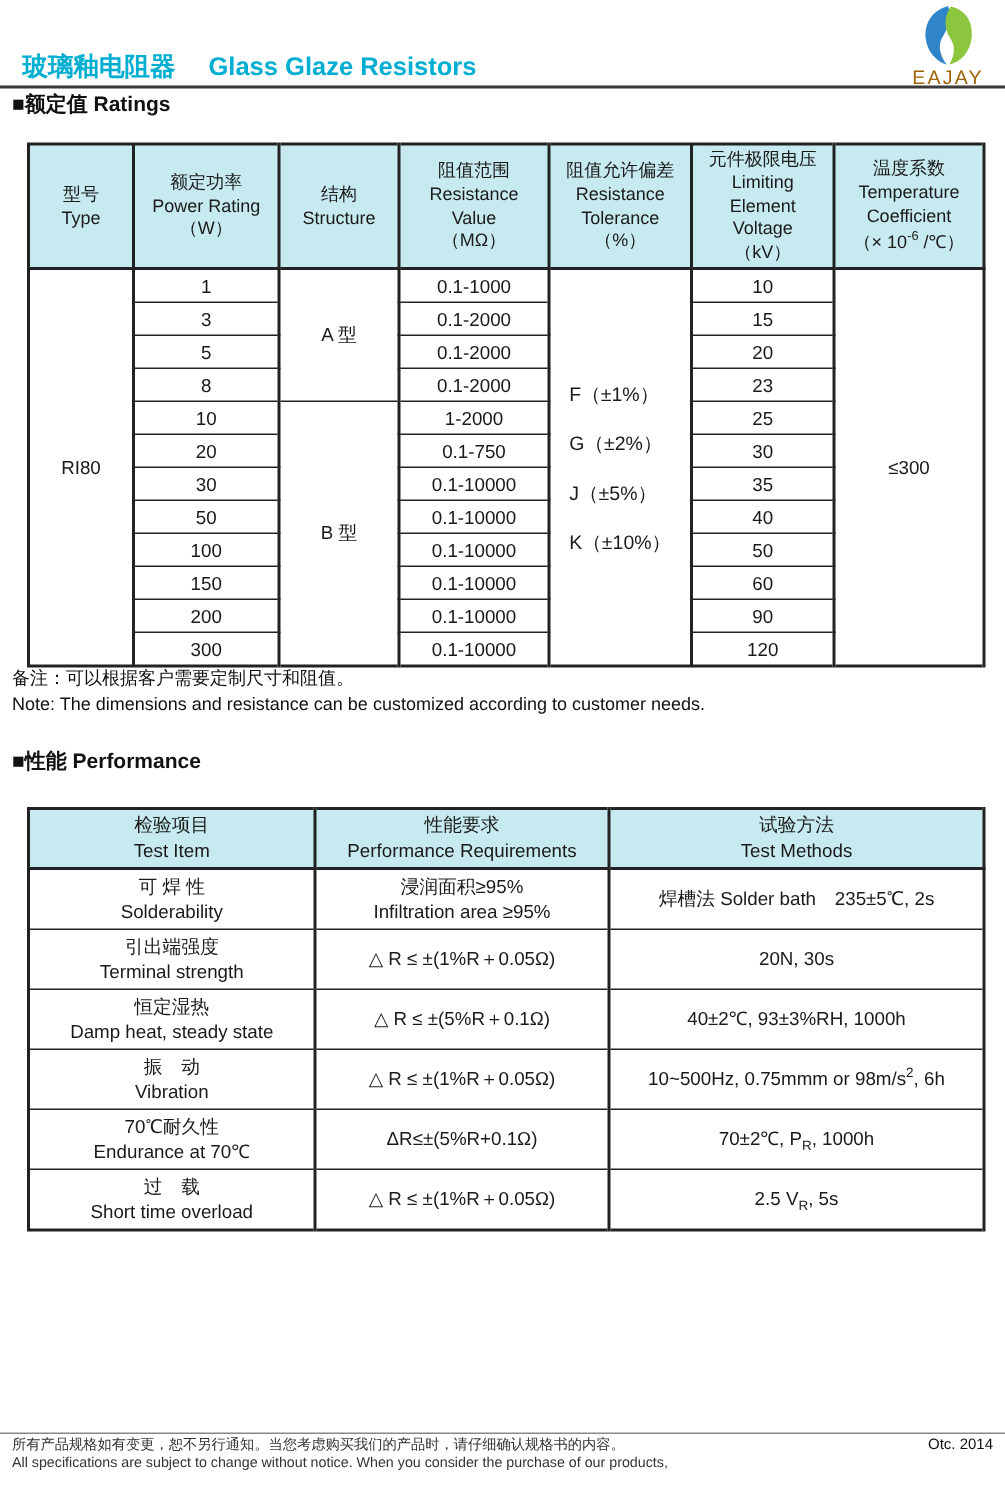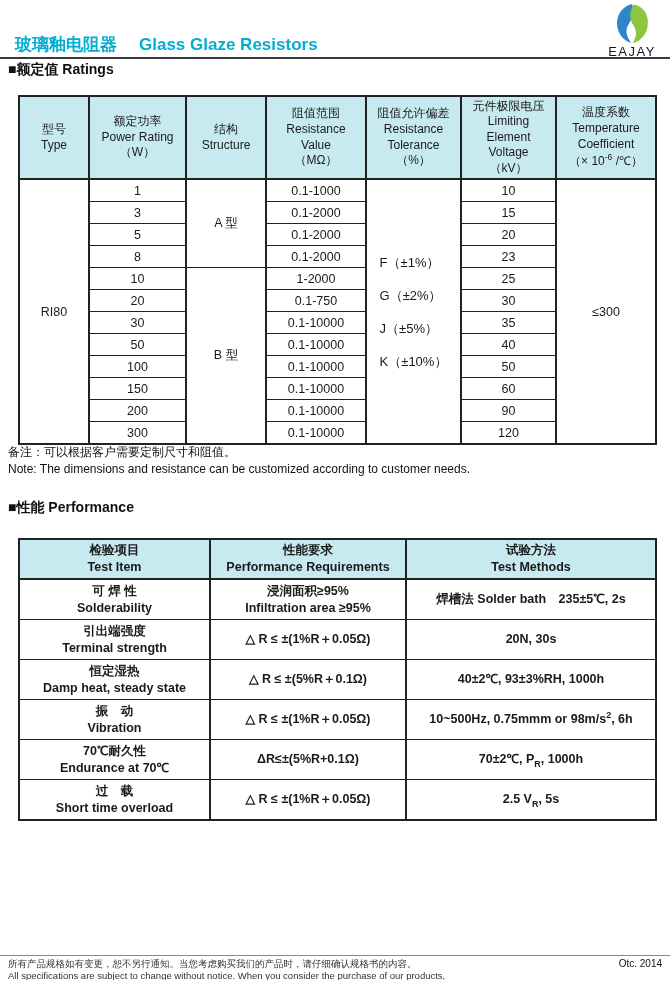--- a/index.html
+++ b/index.html
@@ -4,21 +4,21 @@
 <style>
   html,body{margin:0;padding:0;background:#fff;}
   .page{position:relative;width:670px;height:980px;background:#ffffff;overflow:hidden;
         font-family:"Liberation Sans",sans-serif;color:#1a1a1a;}
 
   
   .doc-title{position:absolute;left:15px;top:33px;font-size:17px;font-weight:bold;color:#00aed2;white-space:nowrap;}
   .doc-title .en{margin-left:22px;}
   .logo{position:absolute;right:10px;top:3px;width:56px;text-align:center;}
   .logo svg{display:block;margin:0 auto;}
-  .logo-text{font-size:13px;letter-spacing:1.5px;color:#0f172a;margin-top:0px;}
+  .logo-text{font-size:13px;letter-spacing:1.5px;color:#a16207;margin-top:0px;}
   .title-rule{position:absolute;left:0;top:57px;width:670px;height:2px;background:#3a3a3a;}
   .section-heading{position:absolute;left:8px;font-size:14px;font-weight:bold;color:#111;white-space:nowrap;}
   .sh-ratings{top:61px;}
   .sh-performance{top:499px;}
 
   
   table{border-collapse:collapse;table-layout:fixed;}
   .rtable{position:absolute;left:18px;top:95px;width:637px;border:2px solid #222;}
   .rtable th,.rtable td{border:1px solid #222;border-left-width:2px;border-right-width:2px;
         text-align:center;vertical-align:middle;padding:0;font-weight:normal;}
@@ -29,21 +29,21 @@
   .tol-block{display:inline-block;text-align:left;font-size:13px;line-height:33px;}
 
   
   .note{position:absolute;left:8px;font-size:12px;color:#111;white-space:nowrap;}
   .note-cn{top:444px;}
   .note-en{top:462px;}
 
   
   .ptable{position:absolute;left:18px;top:538px;width:637px;border:2px solid #222;}
   .ptable th,.ptable td{border:1px solid #222;border-left-width:2px;border-right-width:2px;
-        text-align:center;vertical-align:middle;padding:0;font-weight:bold;}
+        text-align:center;vertical-align:middle;padding:0;font-weight:normal;}
   .ptable thead th{background:#c7eaf0;height:38px;font-size:12.5px;line-height:1.35;border-bottom-width:2px;}
   .ptable tbody td{height:39px;font-size:12.5px;line-height:1.35;}
   .ptable sub,.ptable sup{font-size:9px;}
 
   
   .footer-rule{position:absolute;left:0;top:955px;width:670px;height:1px;background:#888;}
   .footer{position:absolute;left:8px;top:958px;width:654px;font-size:9.5px;color:#333;}
   .f-row{display:flex;justify-content:space-between;align-items:baseline;gap:12px;}
   .f-line{line-height:1.15;margin-bottom:1px;}
   .f-date{color:#111;font-size:10px;white-space:nowrap;padding-left:44px;}

